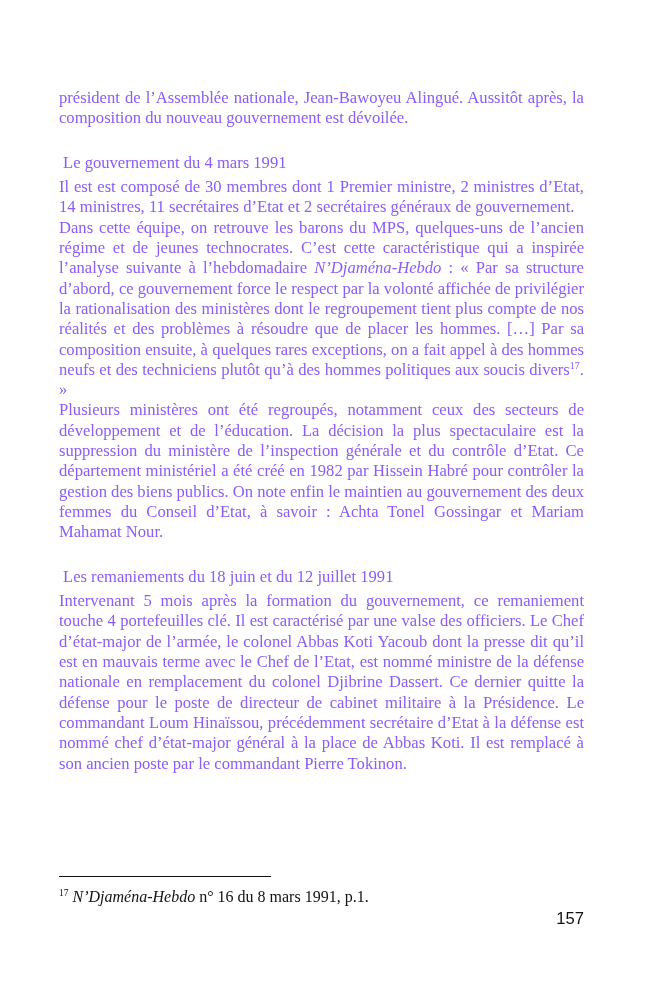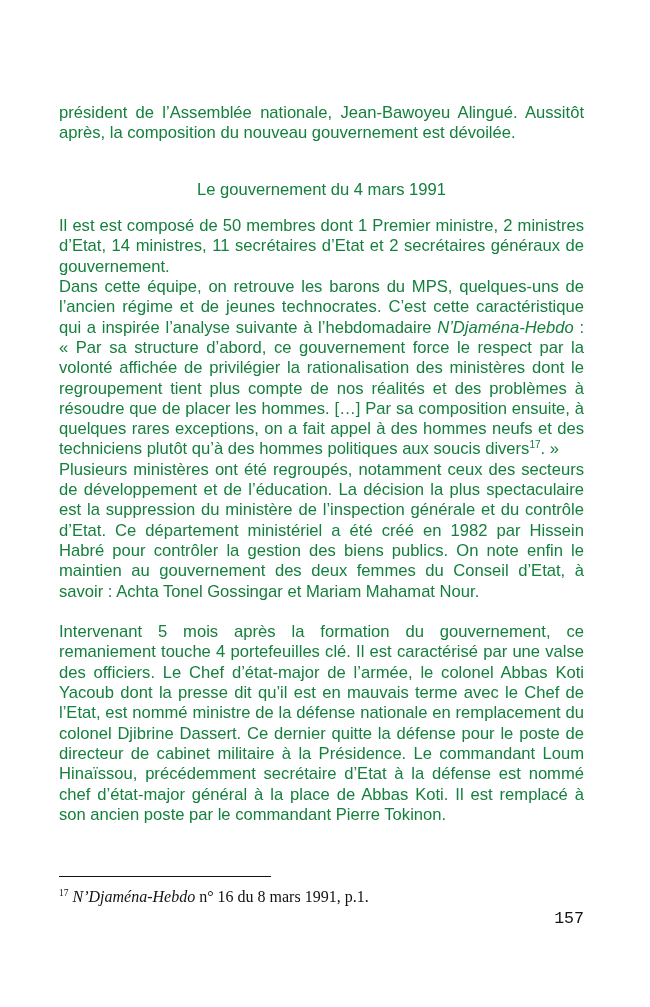--- a/index.html
+++ b/index.html
@@ -1,55 +1,56 @@
 <!DOCTYPE html>
 <html><head>
 <meta charset="utf-8">
 <style>
   html, body { margin: 0; padding: 0; background: #ffffff; }
   body { width: 650px; height: 1007px; position: relative; overflow: hidden; }
   .page {
-    position: absolute; left: 59px; top: 103px; width: 525px;
-    font-family: Liberation Sans, sans-serif;
-    font-size: 16.6px; line-height: 20.3px; color: #15803d;
+    position: absolute; left: 59px; top: 88px; width: 525px;
+    font-family: Liberation Serif, serif;
+    font-size: 16.6px; line-height: 20.3px; color: #8b5cf6;
   }
   .para { margin: 0; text-align: justify; }
   .para.last-left { text-align-last: left; }
   .gap { height: 20.3px; }
-  .heading { margin: 16px; text-align: center; }
+  .heading { margin: 4px; text-align: left; }
   i { font-style: italic; }
   sup { font-size: 10px; line-height: 0; vertical-align: 6px; }
   .fn-rule {
     position: absolute; left: 59px; top: 876px; width: 212px; height: 0;
     border-top: 1px solid #111111;
   }
   .footnote {
     position: absolute; left: 59px; top: 887px;
     font-family: "Liberation Serif", "DejaVu Serif", serif;
     font-size: 16px; line-height: 20px; color: #111111; white-space: nowrap;
   }
   .footnote sup { font-size: 9.5px; vertical-align: 6px; margin-right: 4px; }
   .page-number {
     position: absolute; right: 66px; top: 909px;
-    font-family: Liberation Mono, monospace;
+    font-family: Liberation Sans, sans-serif;
     font-size: 16.6px; color: #111111;
   }
 </style>
 </head>
 <body>
 
 <div class="page">
   <p class="para last-left">président de l’Assemblée nationale, Jean-Bawoyeu Alingué. Aussitôt après, la composition du nouveau gouvernement est dévoilée.</p>
   <div class="gap"></div>
 
   <p class="heading">Le gouvernement du 4 mars 1991</p>
-  <p class="para last-left">Il est est composé de 50 membres dont 1 Premier ministre, 2 ministres d’Etat, 14 ministres, 11 secrétaires d’Etat et 2 secrétaires généraux de gouvernement.</p>
+  <p class="para last-left">Il est est composé de 30 membres dont 1 Premier ministre, 2 ministres d’Etat, 14 ministres, 11 secrétaires d’Etat et 2 secrétaires généraux de gouvernement.</p>
   <p class="para last-left"><span>Dans cette équipe, on retrouve les barons du MPS, quelques-uns de l’ancien régime et de jeunes technocrates. C’est cette caractéristique qui a inspirée l’analyse suivante à l’hebdomadaire </span><i>N’Djaména-Hebdo</i><span> : «  Par sa structure d’abord, ce gouvernement force le respect par la volonté affichée de privilégier la rationalisation des ministères dont le regroupement tient plus compte de nos réalités et des problèmes à résoudre que de placer les hommes. […] Par sa composition ensuite, à quelques rares exceptions, on a fait appel à des hommes neufs et des techniciens plutôt qu’à des hommes politiques aux  soucis divers</span><sup>17</sup><span>. »</span></p>
   <p class="para last-left">Plusieurs ministères ont été regroupés, notamment ceux des secteurs de développement et de l’éducation. La décision la plus spectaculaire est la suppression du ministère de l’inspection générale et du contrôle d’Etat. Ce département ministériel a été créé en 1982 par Hissein Habré pour contrôler la gestion des biens publics. On note enfin le maintien au gouvernement des deux femmes du Conseil d’Etat, à savoir : Achta Tonel Gossingar et Mariam Mahamat Nour.</p>
   <div class="gap"></div>
 
+  <p class="heading">Les remaniements du 18 juin et du 12 juillet 1991</p>
   <p class="para last-left">Intervenant 5 mois après la formation du gouvernement, ce remaniement touche 4 portefeuilles clé. Il est caractérisé par une valse des officiers. Le Chef d’état-major de l’armée, le colonel Abbas Koti Yacoub dont la presse dit qu’il est en mauvais terme avec le Chef de l’Etat, est nommé ministre de la défense nationale en remplacement du colonel Djibrine Dassert. Ce dernier quitte la défense pour le poste de directeur de cabinet militaire à la Présidence. Le commandant Loum Hinaïssou, précédemment secrétaire d’Etat à la défense est nommé chef d’état-major général à la place de Abbas Koti. Il est remplacé à son ancien poste par le commandant Pierre Tokinon.</p>
 </div>
 
 <div class="fn-rule"></div>
 <div class="footnote"><sup>17</sup><i>N’Djaména-Hebdo</i><span> n° 16 du 8 mars 1991, p.1.</span></div>
 
 <div class="page-number">157</div>
 
 </body></html>

